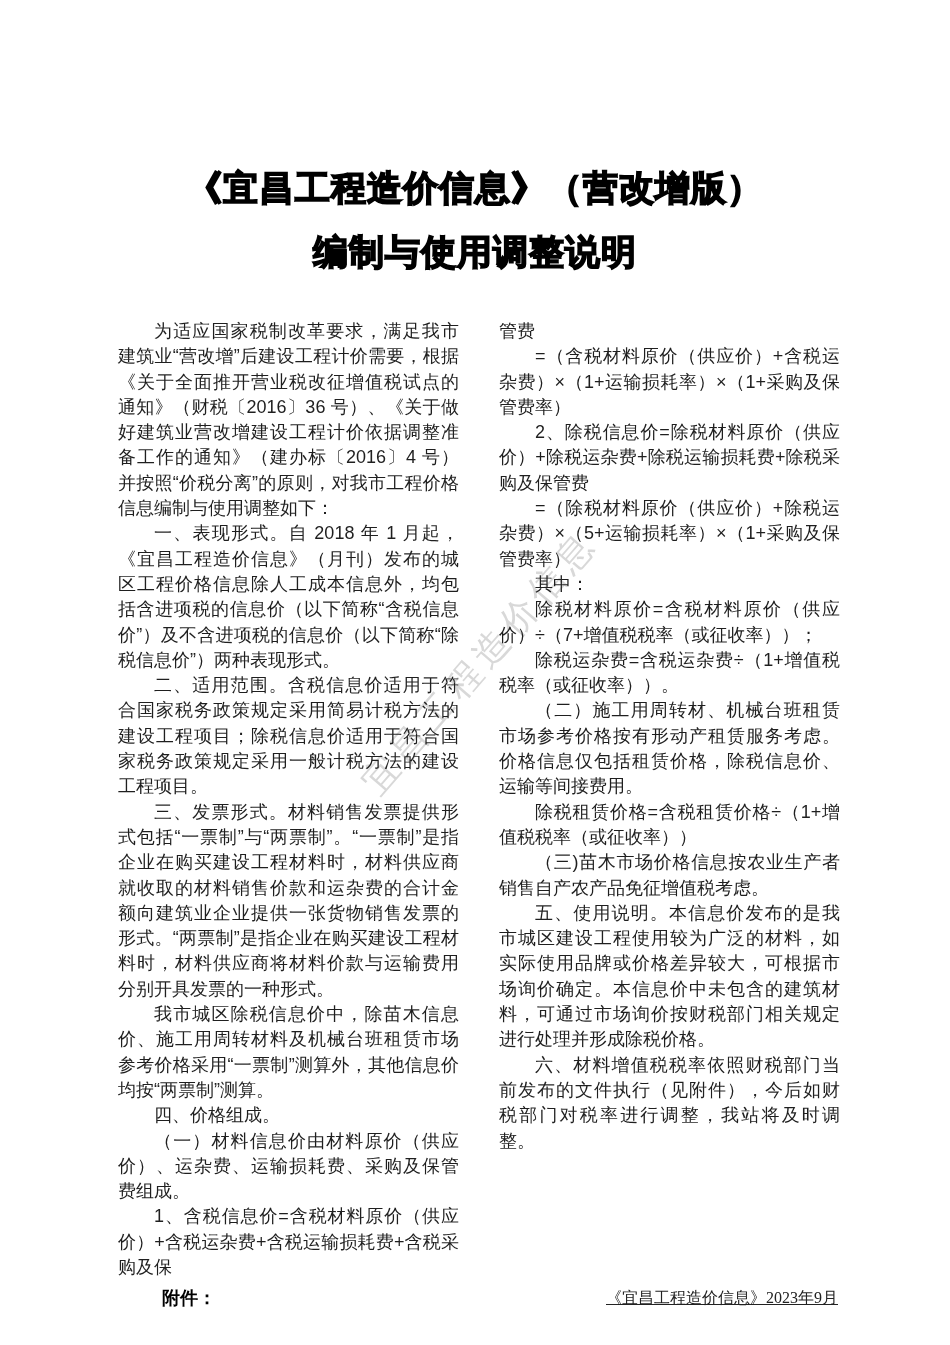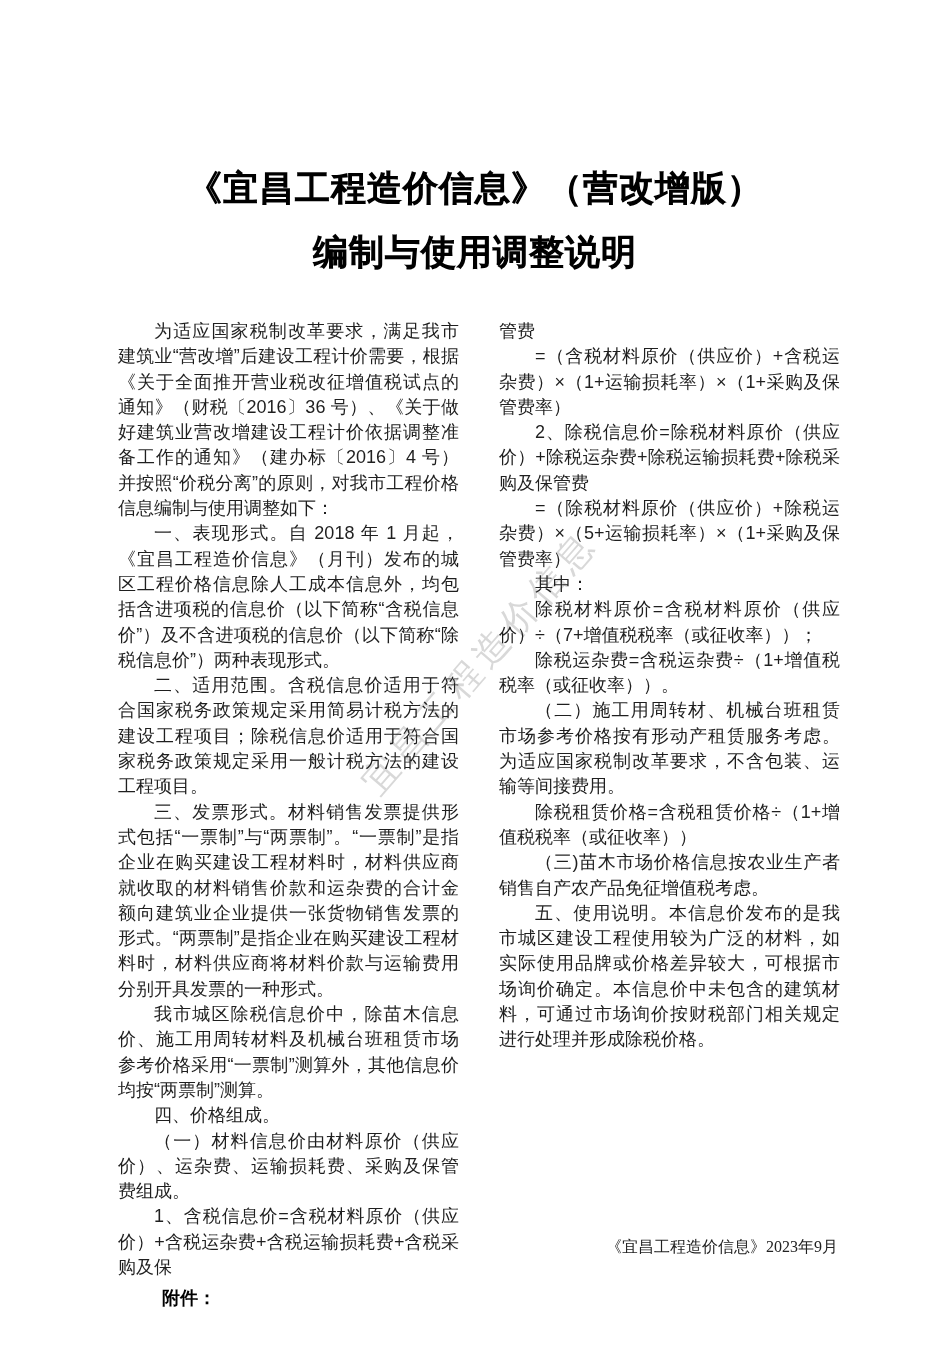--- a/index.html
+++ b/index.html
@@ -36,21 +36,21 @@
   .title-block {
     position: absolute;
     top: 168px;
     left: 0;
     width: 100%;
     text-align: center;
   }
   .title-line {
     font-size: 35px;
     line-height: 40px;
-    font-weight: 400;
+    font-weight: 700;
     color: #000;
     -webkit-text-stroke: 1.6px #000;
     letter-spacing: 1px;
   }
   .title-line.second {
     margin-top: 24px;
   }
   .columns {
     position: absolute;
     top: 319px;
@@ -77,26 +77,27 @@
     margin-top: 3px;
     font-size: 18px;
     line-height: 30px;
     font-weight: bold;
     color: #000;
     text-align: left;
     padding-left: 44px;
   }
   .footer {
     position: absolute;
-    top: 1237px;
+    top: 1288px;
     right: 112px;
     font-family: "Liberation Serif", serif;
     font-size: 16px;
     color: #222;
     white-space: nowrap;
+    text-decoration: underline;
   }
 </style>
 </head>
 <body>
 
 <div class="page">
 
   <div class="watermark">宜昌工程造价信息</div>
 
   <div class="title-block">
@@ -119,23 +120,24 @@
     </div>
 
     <div class="col">
       <p>管费</p>
       <p class="ind">=（含税材料原价（供应价）+含税运杂费）×（1+运输损耗率）×（1+采购及保管费率）</p>
       <p class="ind">2、除税信息价=除税材料原价（供应价）+除税运杂费+除税运输损耗费+除税采购及保管费</p>
       <p class="ind">=（除税材料原价（供应价）+除税运杂费）×（5+运输损耗率）×（1+采购及保管费率）</p>
       <p class="ind">其中：</p>
       <p class="ind">除税材料原价=含税材料原价（供应价）÷（7+增值税税率（或征收率））；</p>
       <p class="ind">除税运杂费=含税运杂费÷（1+增值税税率（或征收率））。</p>
-      <p class="ind">（二）施工用周转材、机械台班租赁市场参考价格按有形动产租赁服务考虑。为适应国家税制改革要求，不含包装、运输等间接费用。</p>
+      <p class="ind">（二）施工用周转材、机械台班租赁市场参考价格按有形动产租赁服务考虑。价格信息仅包括租赁价格，除税信息价、运输等间接费用。</p>
       <p class="ind">除税租赁价格=含税租赁价格÷（1+增值税税率（或征收率））</p>
       <p class="ind">（三)苗木市场价格信息按农业生产者销售自产农产品免征增值税考虑。</p>
       <p class="ind">五、使用说明。本信息价发布的是我市城区建设工程使用较为广泛的材料，如实际使用品牌或价格差异较大，可根据市场询价确定。本信息价中未包含的建筑材料，可通过市场询价按财税部门相关规定进行处理并形成除税价格。</p>
+      <p class="ind">六、材料增值税税率依照财税部门当前发布的文件执行（见附件），今后如财税部门对税率进行调整，我站将及时调整。</p>
     </div>
 
   </div>
 
   <div class="footer">《宜昌工程造价信息》2023年9月</div>
 
 </div>
 
 </body></html>

